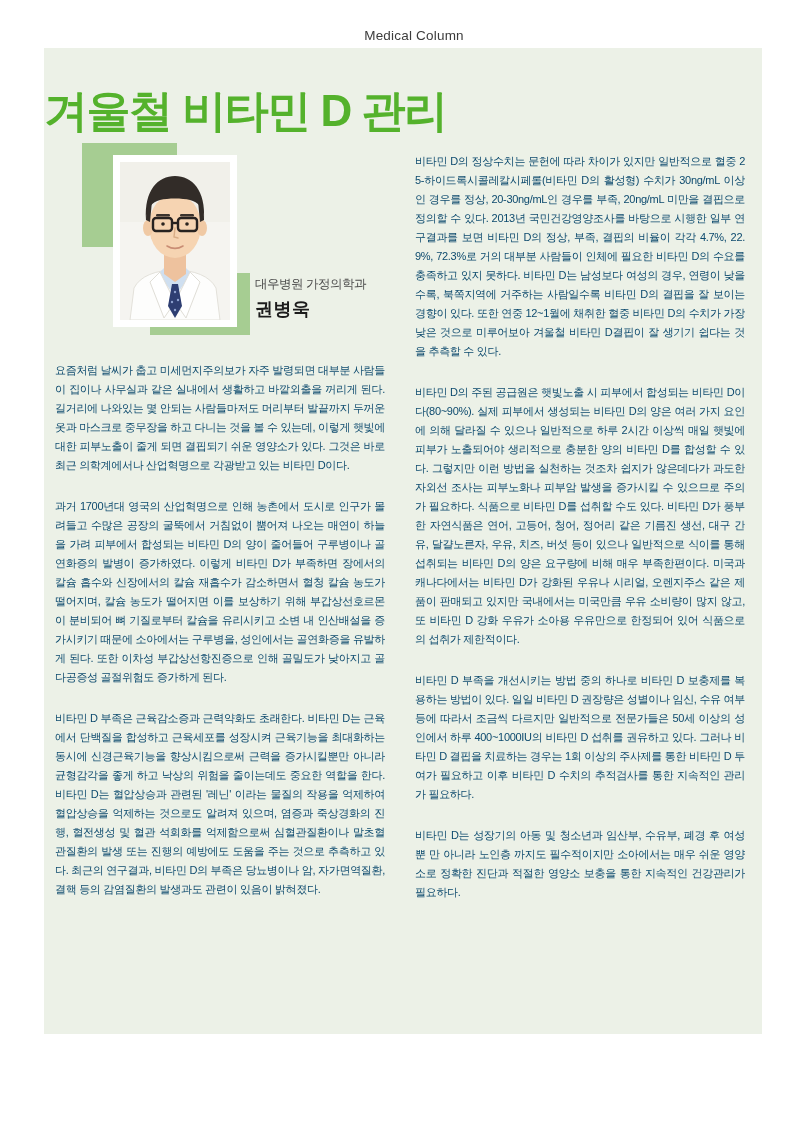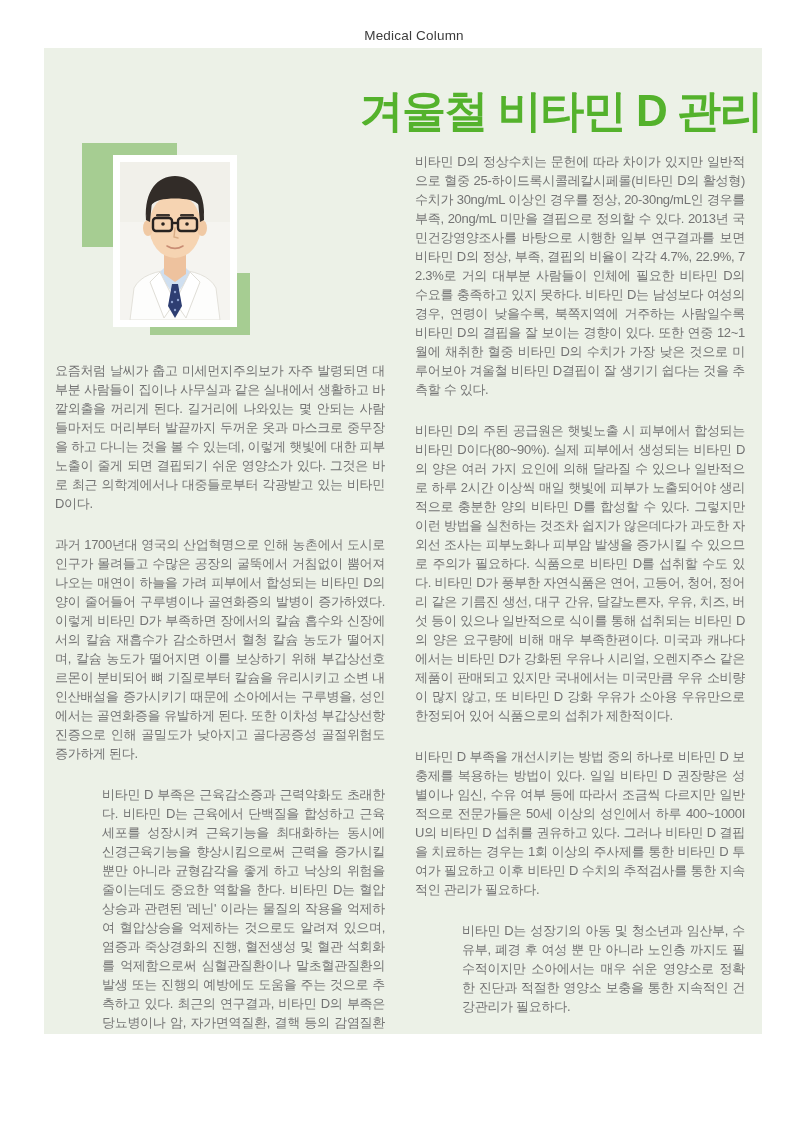--- a/index.html
+++ b/index.html
@@ -15,21 +15,21 @@
     display:inline-block; transform:translateX(14px);
     font-size:13.5px; color:#3c3c3c; letter-spacing:0.2px;
     padding:0 26px 5px 26px; border-bottom:1px solid #8f8f8f;
   }
   
   .panel {
     position:absolute; left:44px; top:48px; width:718px; height:1036px;
     background:#ecf1e7;
   }
   .article-title {
-    position:absolute; top:34px; left:0; width:100%; text-align:right;
+    position:absolute; top:34px; left:0; width:100%; text-align:left;
     font-size:44px; font-weight:700; color:#54b22c; letter-spacing:-1.5px;
   }
   .columns {
     position:absolute; top:100px; left:11px; width:690px;
     display:flex; gap:30px;
   }
   .col { width:330px; }
   
   .profile { position:relative; height:213px; }
   .accent-tl { position:absolute; left:27px; top:-5px; width:95px; height:104px; background:#a6cd92; }
@@ -37,25 +37,25 @@
   .photo-frame {
     position:absolute; left:58px; top:7px; width:124px; height:172px;
     background:#ffffff; padding:7px;
   }
   .photo-frame svg { display:block; width:110px; height:158px; }
   .caption { position:absolute; left:200px; top:128px; white-space:nowrap; }
   .caption .affiliation { font-size:12.5px; color:#4a4a4a; letter-spacing:-0.5px; }
   .caption .name { font-size:18px; font-weight:700; color:#1c1c1c; margin-top:4px; letter-spacing:0.5px; }
   
   p.body {
-    font-size:13px; line-height:19px; color:#737373;
+    font-size:11px; line-height:19px; color:#0c4a6e;
     text-align:justify; word-break:break-all; letter-spacing:-0.3px;
     margin:0 0 22px 0;
   }
-  p.body:last-child { margin-bottom:0;margin-left:47px; }
+  p.body:last-child { margin-bottom:0; }
   .col-right p.body:first-child { margin-top:4px; }
   
   .footer { position:absolute; top:1092px; left:0; width:100%; text-align:center; }
   .footer .line {
     display:inline-block; transform:scaleX(0.82);
     font-size:13.5px; font-weight:700; color:#2e2e2e; letter-spacing:1.5px;
     white-space:nowrap;
   }
   .footer .sep { margin:0 6px; letter-spacing:0; }
 </style>
@@ -115,23 +115,27 @@
               <rect x="58" y="56" width="19" height="13" rx="3" fill="none" stroke="#272220" stroke-width="2.4"></rect>
               <line x1="52" y1="61" x2="58" y2="61" stroke="#272220" stroke-width="2.4"></line>
 
               <circle cx="43" cy="62" r="1.8" fill="#2a241f"></circle>
               <circle cx="67" cy="62" r="1.8" fill="#2a241f"></circle>
 
               <path d="M55 66 L54 75 L58 76" fill="none" stroke="#d9ad86" stroke-width="1.4" stroke-linecap="round"></path>
               <path d="M47 84 C52 87 58 87 63 84" fill="none" stroke="#c98d74" stroke-width="1.6" stroke-linecap="round"></path>
             </svg>
           </div>
+          <div class="caption">
+            <div class="affiliation">대우병원 가정의학과</div>
+            <div class="name">권병욱</div>
+          </div>
         </div>
 
-        <p class="body">요즘처럼 날씨가 춥고 미세먼지주의보가 자주 발령되면 대부분 사람들이 집이나 사무실과 같은 실내에서 생활하고 바깥외출을 꺼리게 된다. 길거리에 나와있는 몇 안되는 사람들마저도 머리부터 발끝까지 두꺼운 옷과 마스크로 중무장을 하고 다니는 것을 볼 수 있는데, 이렇게 햇빛에 대한 피부노출이 줄게 되면 결핍되기 쉬운 영양소가 있다. 그것은 바로 최근 의학계에서나 대중들로부터 각광받고 있는 비타민 D이다.</p>
+        <p class="body">요즘처럼 날씨가 춥고 미세먼지주의보가 자주 발령되면 대부분 사람들이 집이나 사무실과 같은 실내에서 생활하고 바깥외출을 꺼리게 된다. 길거리에 나와있는 몇 안되는 사람들마저도 머리부터 발끝까지 두꺼운 옷과 마스크로 중무장을 하고 다니는 것을 볼 수 있는데, 이렇게 햇빛에 대한 피부노출이 줄게 되면 결핍되기 쉬운 영양소가 있다. 그것은 바로 최근 의학계에서나 산업혁명으로 각광받고 있는 비타민 D이다.</p>
         <p class="body">과거 1700년대 영국의 산업혁명으로 인해 농촌에서 도시로 인구가 몰려들고 수많은 공장의 굴뚝에서 거침없이 뿜어져 나오는 매연이 하늘을 가려 피부에서 합성되는 비타민 D의 양이 줄어들어 구루병이나 골연화증의 발병이 증가하였다. 이렇게 비타민 D가 부족하면 장에서의 칼슘 흡수와 신장에서의 칼슘 재흡수가 감소하면서 혈청 칼슘 농도가 떨어지며, 칼슘 농도가 떨어지면 이를 보상하기 위해 부갑상선호르몬이 분비되어 뼈 기질로부터 칼슘을 유리시키고 소변 내 인산배설을 증가시키기 때문에 소아에서는 구루병을, 성인에서는 골연화증을 유발하게 된다. 또한 이차성 부갑상선항진증으로 인해 골밀도가 낮아지고 골다공증성 골절위험도 증가하게 된다.</p>
         <p class="body">비타민 D 부족은 근육감소증과 근력약화도 초래한다. 비타민 D는 근육에서 단백질을 합성하고 근육세포를 성장시켜 근육기능을 최대화하는 동시에 신경근육기능을 향상시킴으로써 근력을 증가시킬뿐만 아니라 균형감각을 좋게 하고 낙상의 위험을 줄이는데도 중요한 역할을 한다. 비타민 D는 혈압상승과 관련된 '레닌' 이라는 물질의 작용을 억제하여 혈압상승을 억제하는 것으로도 알려져 있으며, 염증과 죽상경화의 진행, 혈전생성 및 혈관 석회화를 억제함으로써 심혈관질환이나 말초혈관질환의 발생 또는 진행의 예방에도 도움을 주는 것으로 추측하고 있다. 최근의 연구결과, 비타민 D의 부족은 당뇨병이나 암, 자가면역질환, 결핵 등의 감염질환의 발생과도 관련이 있음이 밝혀졌다.</p>
       </div>
 
       <div class="col col-right">
         <p class="body">비타민 D의 정상수치는 문헌에 따라 차이가 있지만 일반적으로 혈중 25-하이드록시콜레칼시페롤(비타민 D의 활성형) 수치가 30ng/mL 이상인 경우를 정상, 20-30ng/mL인 경우를 부족, 20ng/mL 미만을 결핍으로 정의할 수 있다. 2013년 국민건강영양조사를 바탕으로 시행한 일부 연구결과를 보면 비타민 D의 정상, 부족, 결핍의 비율이 각각 4.7%, 22.9%, 72.3%로 거의 대부분 사람들이 인체에 필요한 비타민 D의 수요를 충족하고 있지 못하다. 비타민 D는 남성보다 여성의 경우, 연령이 낮을수록, 북쪽지역에 거주하는 사람일수록 비타민 D의 결핍을 잘 보이는 경향이 있다. 또한 연중 12~1월에 채취한 혈중 비타민 D의 수치가 가장 낮은 것으로 미루어보아 겨울철 비타민 D결핍이 잘 생기기 쉽다는 것을 추측할 수 있다.</p>
         <p class="body">비타민 D의 주된 공급원은 햇빛노출 시 피부에서 합성되는 비타민 D이다(80~90%). 실제 피부에서 생성되는 비타민 D의 양은 여러 가지 요인에 의해 달라질 수 있으나 일반적으로 하루 2시간 이상씩 매일 햇빛에 피부가 노출되어야 생리적으로 충분한 양의 비타민 D를 합성할 수 있다. 그렇지만 이런 방법을 실천하는 것조차 쉽지가 않은데다가 과도한 자외선 조사는 피부노화나 피부암 발생을 증가시킬 수 있으므로 주의가 필요하다. 식품으로 비타민 D를 섭취할 수도 있다. 비타민 D가 풍부한 자연식품은 연어, 고등어, 청어, 정어리 같은 기름진 생선, 대구 간유, 달걀노른자, 우유, 치즈, 버섯 등이 있으나 일반적으로 식이를 통해 섭취되는 비타민 D의 양은 요구량에 비해 매우 부족한편이다. 미국과 캐나다에서는 비타민 D가 강화된 우유나 시리얼, 오렌지주스 같은 제품이 판매되고 있지만 국내에서는 미국만큼 우유 소비량이 많지 않고, 또 비타민 D 강화 우유가 소아용 우유만으로 한정되어 있어 식품으로의 섭취가 제한적이다.</p>
         <p class="body">비타민 D 부족을 개선시키는 방법 중의 하나로 비타민 D 보충제를 복용하는 방법이 있다. 일일 비타민 D 권장량은 성별이나 임신, 수유 여부 등에 따라서 조금씩 다르지만 일반적으로 전문가들은 50세 이상의 성인에서 하루 400~1000IU의 비타민 D 섭취를 권유하고 있다. 그러나 비타민 D 결핍을 치료하는 경우는 1회 이상의 주사제를 통한 비타민 D 투여가 필요하고 이후 비타민 D 수치의 추적검사를 통한 지속적인 관리가 필요하다.</p>
         <p class="body">비타민 D는 성장기의 아동 및 청소년과 임산부, 수유부, 폐경 후 여성 뿐 만 아니라 노인층 까지도 필수적이지만 소아에서는 매우 쉬운 영양소로 정확한 진단과 적절한 영양소 보충을 통한 지속적인 건강관리가 필요하다.</p>
       </div>

